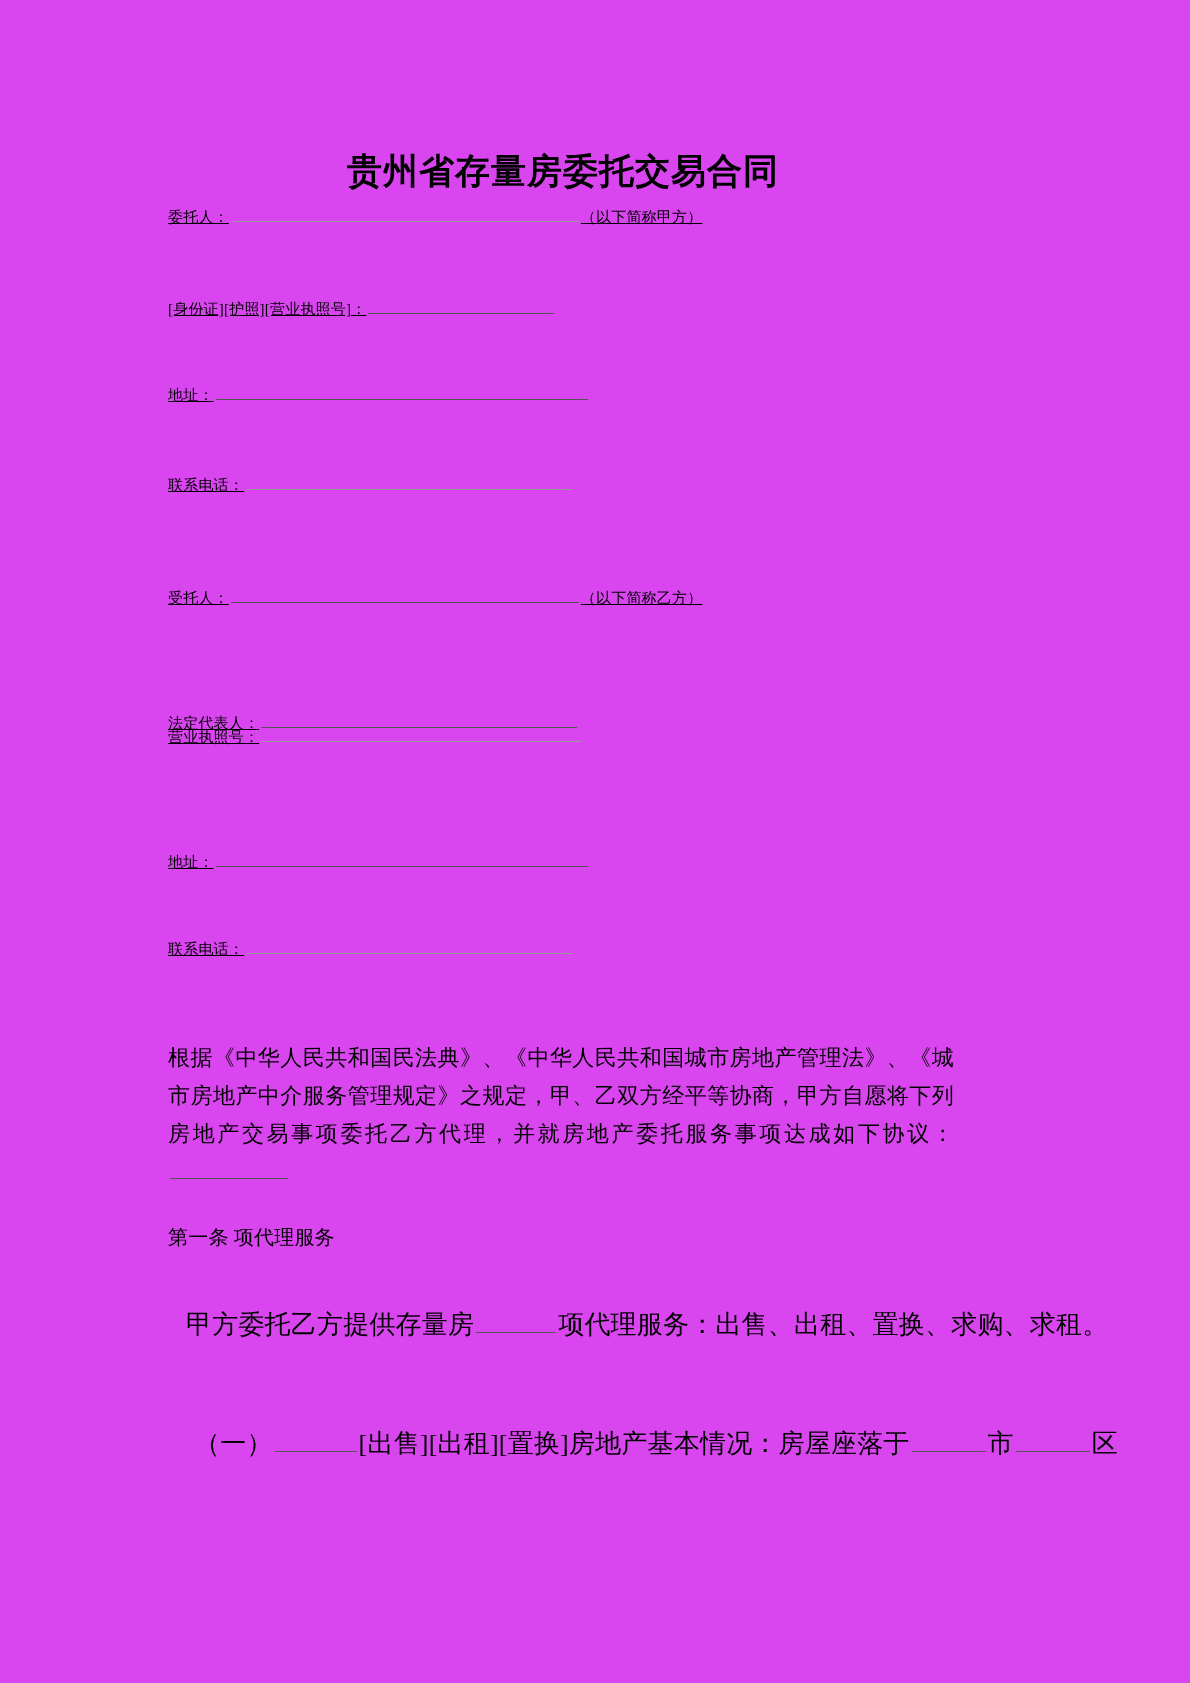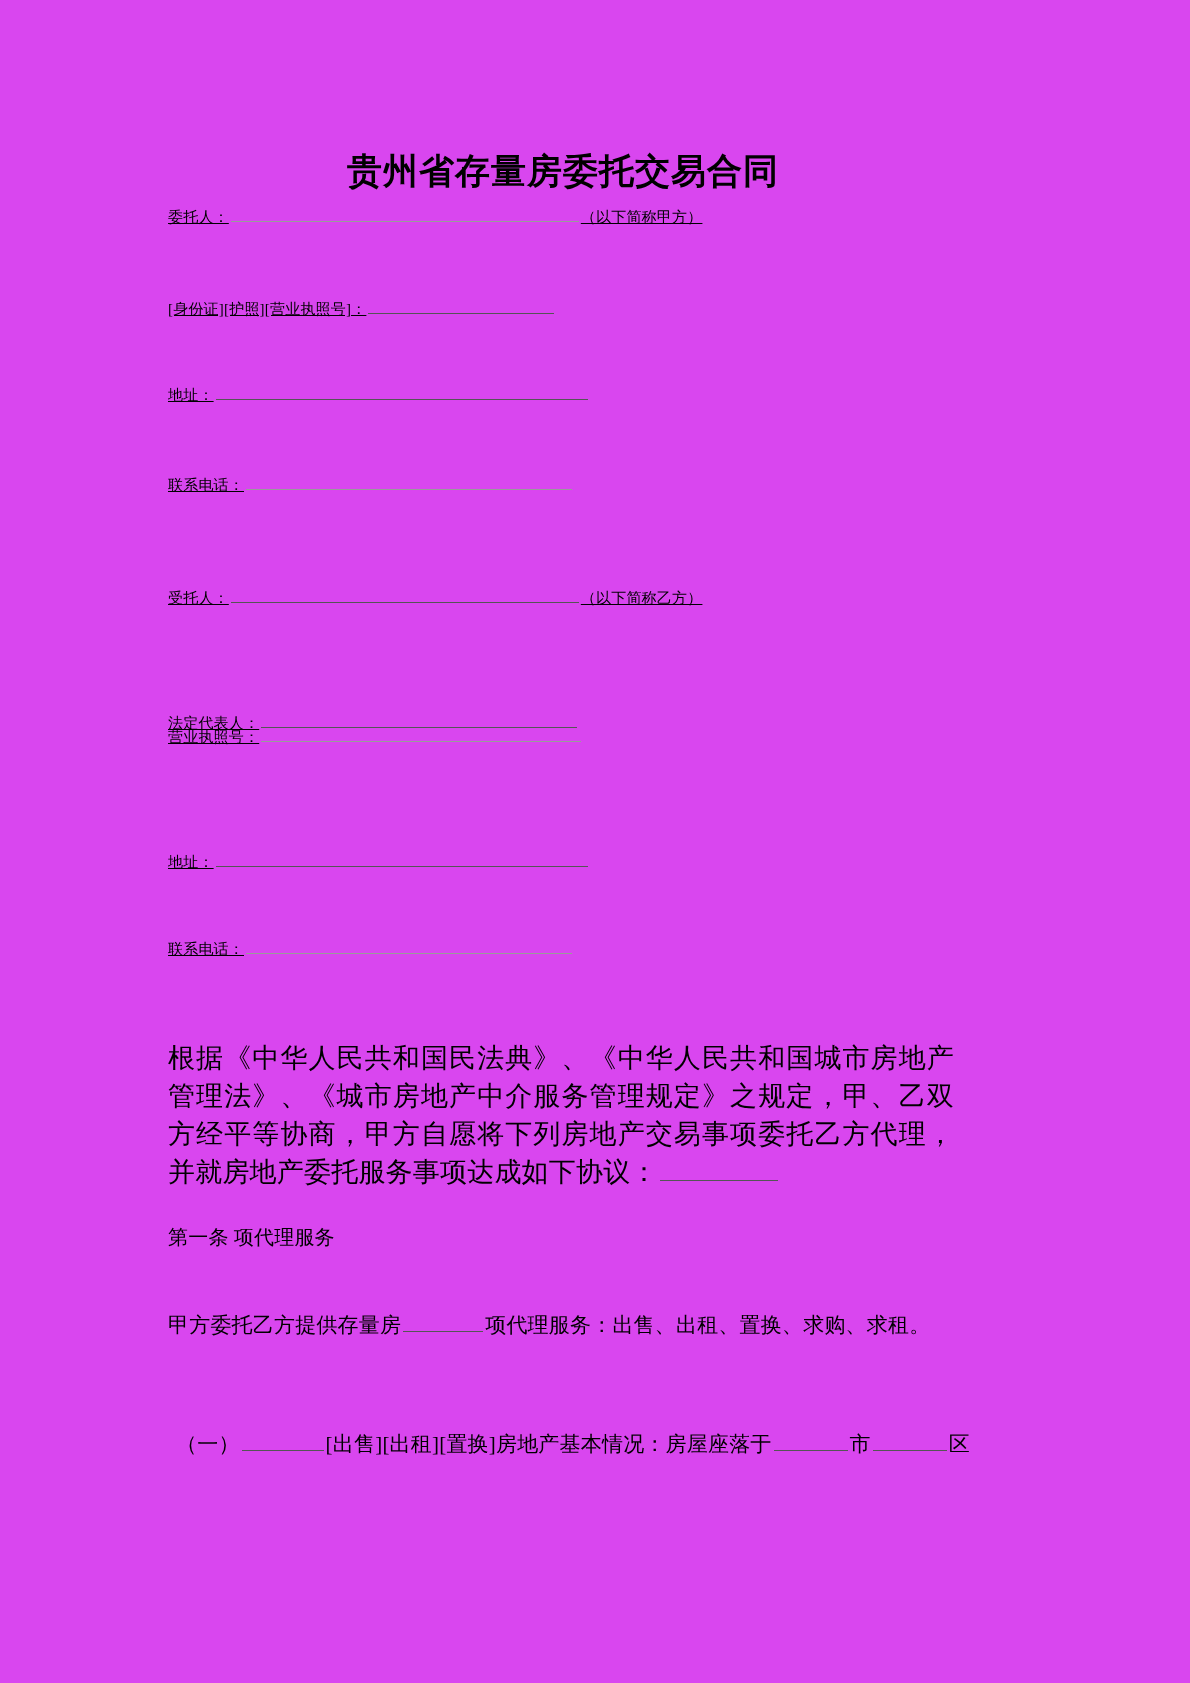--- a/index.html
+++ b/index.html
@@ -78,39 +78,39 @@
   .blank.b-item   { width: 80px; }
   .blank.b-sec    { width: 82px; }
   .blank.b-city   { width: 74px; }
   .blank.b-dist   { width: 74px; }
 
   
   .para {
     position: absolute;
     left: 0;
     width: 786px;
-    font-size: 27px;
+    font-size: 22px;
     line-height: 38px;
     text-align: justify;
     text-justify: inter-ideograph;
     letter-spacing: 0.2px;
   }
 
   .clause-head {
     position: absolute;
     left: 0;
     font-size: 20px;
     line-height: 30px;
     white-space: nowrap;
     letter-spacing: 0.2px;
   }
   .sub-line {
     position: absolute;
-    left: 0;
-    font-size: 21px;
+    left: 18px;
+    font-size: 26px;
     line-height: 32px;
     white-space: nowrap;
     letter-spacing: 0.2px;
     text-align: center;
   }
   .indent-1 { padding-left: 8px; margin-top: 32px; }
 </style>
 </head>
 <body>
 

